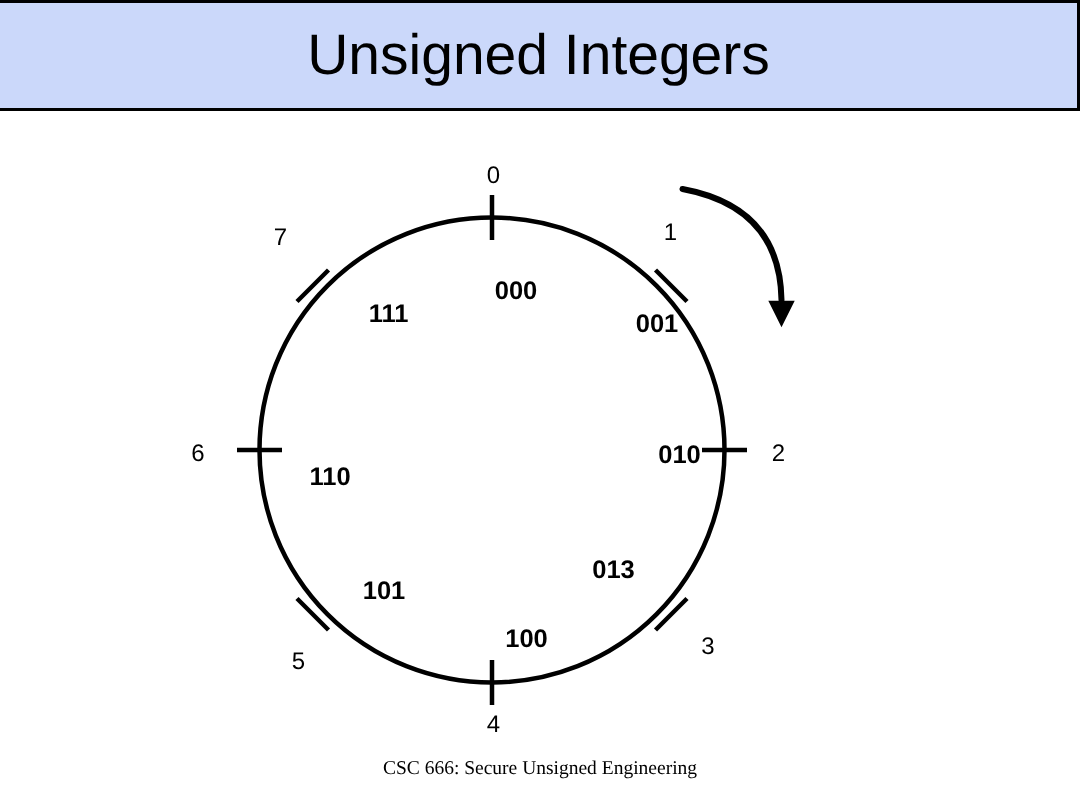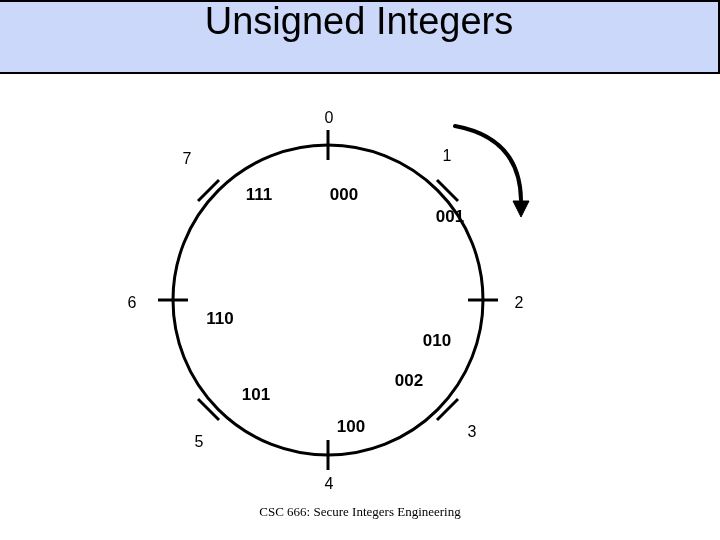--- a/index.html
+++ b/index.html
@@ -21,20 +21,21 @@
     position: absolute;
     left: 0px;
     top: 0px;
     width: 720px;
     height: 74px;
     box-sizing: border-box;
     background: #cbd8fa;
     border: 2px solid #000000;
     border-left: none;
     display: flex;
+    align-items: center;
     justify-content: center;
   }
   #title-text {
     font-family: "Liberation Sans", sans-serif;
     font-size: 38px;
     font-weight: normal;
     line-height: 1;
     letter-spacing: 0px;
     color: #000000;
     white-space: nowrap;
@@ -130,23 +131,23 @@
   <div class="lbl lbl-dec" style="left:329px; top:44px;">0</div>
   <div class="lbl lbl-dec" style="left:447px; top:82px;">1</div>
   <div class="lbl lbl-dec" style="left:519px; top:229px;">2</div>
   <div class="lbl lbl-dec" style="left:472px; top:358px;">3</div>
   <div class="lbl lbl-dec" style="left:329px; top:410px;">4</div>
   <div class="lbl lbl-dec" style="left:199px; top:368px;">5</div>
   <div class="lbl lbl-dec" style="left:132px; top:229px;">6</div>
   <div class="lbl lbl-dec" style="left:187px; top:85px;">7</div>
 
   <div class="lbl lbl-bin" style="left:344px; top:97px;margin-top:23px;">000</div>
-  <div class="lbl lbl-bin" style="left:426px; top:142px;padding-left:48px;">001</div>
-  <div class="lbl lbl-bin" style="left:437px; top:229px;margin-top:37px;">010</div>
-  <div class="lbl lbl-bin" style="left:409px; top:306px;">002</div>
+  <div class="lbl lbl-bin" style="left:414px; top:142px;padding-left:48px;">001</div>
+  <div class="lbl lbl-bin" style="left:453px; top:229px;">010</div>
+  <div class="lbl lbl-bin" style="left:409px; top:306px;">013</div>
   <div class="lbl lbl-bin" style="left:351px; top:352px;">100</div>
   <div class="lbl lbl-bin" style="left:256px; top:308px;margin-top:12px;">101</div>
   <div class="lbl lbl-bin" style="left:220px; top:244px;">110</div>
-  <div class="lbl lbl-bin" style="left:259px; top:120px;">111</div>
+  <div class="lbl lbl-bin" style="left:259px; top:135px;">111</div>
 
 </div>
 
-<div id="footer-text">CSC 666: Secure Integers Engineering</div>
+<div id="footer-text">CSC 666: Secure Unsigned Engineering</div>
 
 </body></html>

